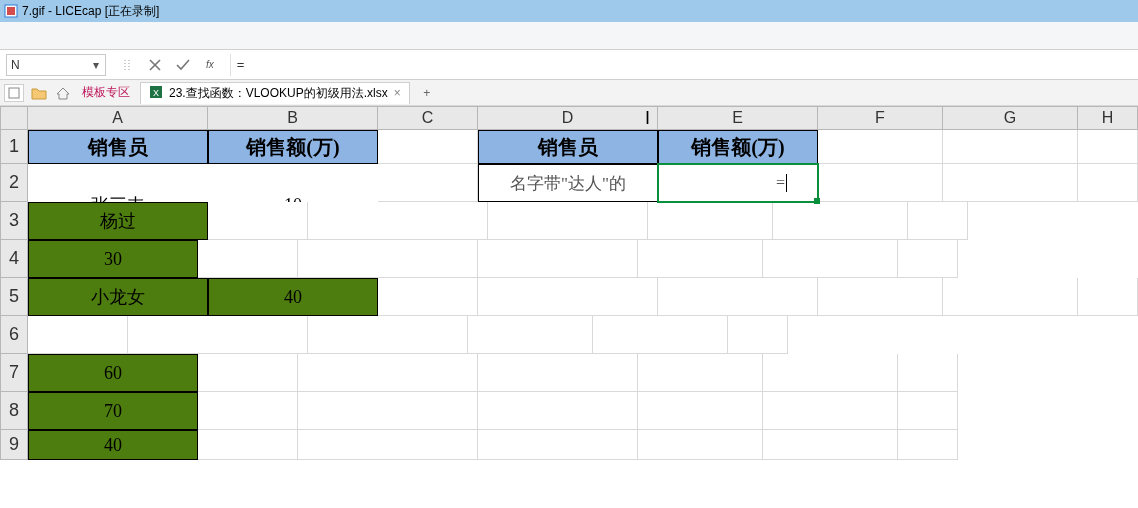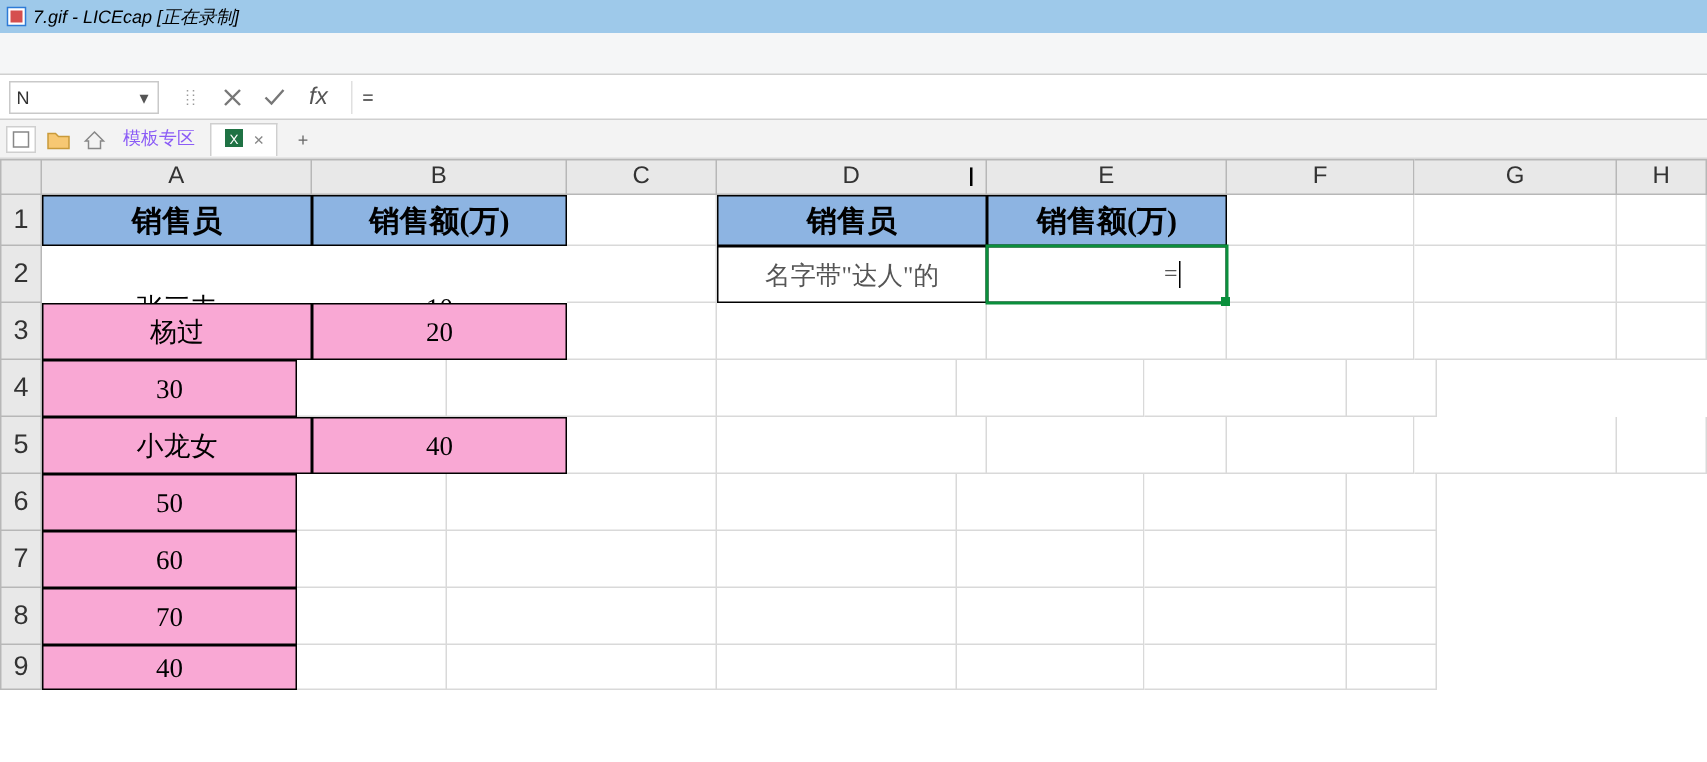--- a/index.html
+++ b/index.html
@@ -1,38 +1,38 @@
 <!DOCTYPE html>
 <html><head>
 <meta charset="utf-8">
 <style>
   * { box-sizing: border-box; margin: 0; padding: 0; }
   html, body { width: 1138px; height: 508px; font-family: "Microsoft YaHei", Arial, sans-serif; font-size: 12px; background: #fff; overflow: hidden; }
   
-  .titlebar { height: 22px; background: #9ec9ea; display: flex; align-items: center; padding: 0 4px; font-size: 12px; color: #000; font-style: italic; }
+  .titlebar { height: 22px; background: #9ec9ea; display: flex; align-items: center; padding: 0 4px; font-size: 12px; color: #000; }
   .titlebar .icon { width: 14px; height: 14px; margin-right: 4px; display: inline-flex; align-items: center; justify-content: center; }
   .titlebar .title { }
   
   .ribbon-gap { height: 28px; background: #f5f6f7; border-bottom: 1px solid #d0d0d0; }
   
   .formula-row { height: 30px; display: flex; align-items: center; background: #fff; border-bottom: 1px solid #cfcfcf; }
   .name-box { width: 100px; height: 22px; margin: 0 6px; border: 1px solid #c9c9c9; background: #fff; display: flex; align-items: center; padding: 0 4px; font-size: 12px; color: #333; }
   .name-box .pad { flex: 1; }
   .name-box .dd { width: 10px; text-align: center; color: #555; }
   .fx-controls { display: flex; align-items: center; gap: 10px; padding: 0 8px; }
   .fx-tiny { width: 16px; height: 16px; display:flex; align-items:center; justify-content:center; }
   .fx-dots svg line { stroke: #999; }
   .fx-btn { width: 18px; height: 18px; display: inline-flex; align-items: center; justify-content: center; color: #6b6b6b; cursor: pointer; }
-  .fx-label { font-style: italic; color: #555; font-size: 16px; padding: 0 4px; }
+  .fx-label { font-style: italic; color: #555; font-size: 10px; padding: 0 4px; }
   .formula-input { flex: 1; height: 22px; padding: 0 6px; font-size: 13px; color: #333; display: flex; align-items: center; border-left: 1px solid #e0e0e0; margin-left: 4px; }
   
   .tabs-row { height: 26px; background: #f3f3f3; border-bottom: 1px solid #d8d8d8; display: flex; align-items: center; padding: 0 4px; gap: 6px; }
   .tab-btn-sq { width: 20px; height: 18px; border: 1px solid #cfcfcf; background: #fff; display:flex; align-items:center; justify-content:center; cursor:pointer; }
   .tab-ico { width: 18px; height: 18px; display: flex; align-items: center; justify-content: center; }
-  .tab-link { font-size: 12px; color: #8b5cf6; padding: 0 4px; cursor: pointer; }
+  .tab-link { font-size: 12px; color: #be185d; padding: 0 4px; cursor: pointer; }
   .doc-tab { height: 22px; display: flex; align-items: center; padding: 0 8px; background: #fff; border: 1px solid #cfcfcf; border-bottom: none; font-size: 12px; gap:6px; cursor:pointer;}
   .doc-tab .closex { color: #888; cursor: pointer; }
   .tab-plus { width: 22px; height: 20px; display:flex; align-items:center; justify-content:center; color:#666; cursor:pointer; }
   
   .sheet { position: relative; }
   .col-headers { display: flex; height: 24px; }
   .corner { width: 28px; border: 1px solid #b7b7b7; background: #e8e8e8; }
   .col-h { border: 1px solid #b7b7b7; border-left: none; background: #e8e8e8; display:flex; align-items:center; justify-content:center; font-size: 16px; color:#333; }
   .rows { }
   .row { display: flex; height: 38px; }
@@ -42,21 +42,21 @@
   .cA { width: 180px; }
   .cB { width: 170px; }
   .cC { width: 100px; }
   .cD { width: 180px; }
   .cE { width: 160px; }
   .cF { width: 125px; }
   .cG { width: 135px; }
   .cH { width: 60px; }
   
   .tbl-head { background: #8db4e2; font-weight: bold; border: 1px solid #000 !important; }
-  .tbl-cell { border: 1px solid #000 !important; background: #f9a8d4; font-family: SimSun, "宋体", serif; }
+  .tbl-cell { border: 1px solid #000 !important; background: #4d7c0f; font-family: SimSun, "宋体", serif; }
   .tbl-hl { background: #ffff00; margin-top: 40px; }
   
   .mini-head { background: #8db4e2; font-weight: bold; border: 1px solid #000 !important; }
   .mini-cell { border: 1px solid #000 !important; background:#fff; font-family: SimSun, "宋体", serif; color:#777; }
   
   .sel-cell { outline: 2px solid #0a8f3c; outline-offset: -1px; z-index: 2;}
   .sel-cell::after { content: ""; position: absolute; right: -3px; bottom: -3px; width: 6px; height: 6px; background: #0a8f3c; }
   
   .editing { color: #555; font-size: 16px; text-align: right; width: 100%; padding-right: 30px; display:flex; justify-content:flex-end; align-items:center;}
   .editing .caret { width:1px; height:18px; background:#000; margin-left:1px;}
@@ -125,20 +125,21 @@
       </svg>
   </span>
   <span class="tab-link">模板专区</span>
   <div class="doc-tab">
     <span>
       <svg width="14" height="14">
           <rect x="1" y="1" width="12" height="12" fill="#1f7244"></rect>
           <text x="4" y="11" font-size="9" fill="#fff" font-family="Arial">X</text>
         </svg>
     </span>
+    <span>23.查找函数：VLOOKUP的初级用法.xlsx</span>
     <span class="closex">×</span>
   </div>
   <span class="tab-plus">+</span>
 </div>
 
 <div class="sheet">
 
   <div class="col-headers">
     <div class="corner"></div>
     <div class="col-h cA">A</div>
@@ -179,21 +180,20 @@
         </span>
       </div>
       <div class="cell cF"></div>
       <div class="cell cG"></div>
       <div class="cell cH"></div>
     </div>
 
     <div class="row">
       <div class="row-h">3</div>
       <div class="cell cA tbl-cell">杨过</div>
-      <div class="cell cB tbl-cell">20</div>
       <div class="cell cC"></div>
       <div class="cell cD"></div>
       <div class="cell cE"></div>
       <div class="cell cF"></div>
       <div class="cell cG"></div>
       <div class="cell cH"></div>
     </div>
 
     <div class="row">
       <div class="row-h">4</div>
@@ -213,21 +213,20 @@
       <div class="cell cC"></div>
       <div class="cell cD"></div>
       <div class="cell cE"></div>
       <div class="cell cF"></div>
       <div class="cell cG"></div>
       <div class="cell cH"></div>
     </div>
 
     <div class="row">
       <div class="row-h">6</div>
-      <div class="cell cB tbl-cell">50</div>
       <div class="cell cC"></div>
       <div class="cell cD"></div>
       <div class="cell cE"></div>
       <div class="cell cF"></div>
       <div class="cell cG"></div>
       <div class="cell cH"></div>
     </div>
 
     <div class="row">
       <div class="row-h">7</div>

